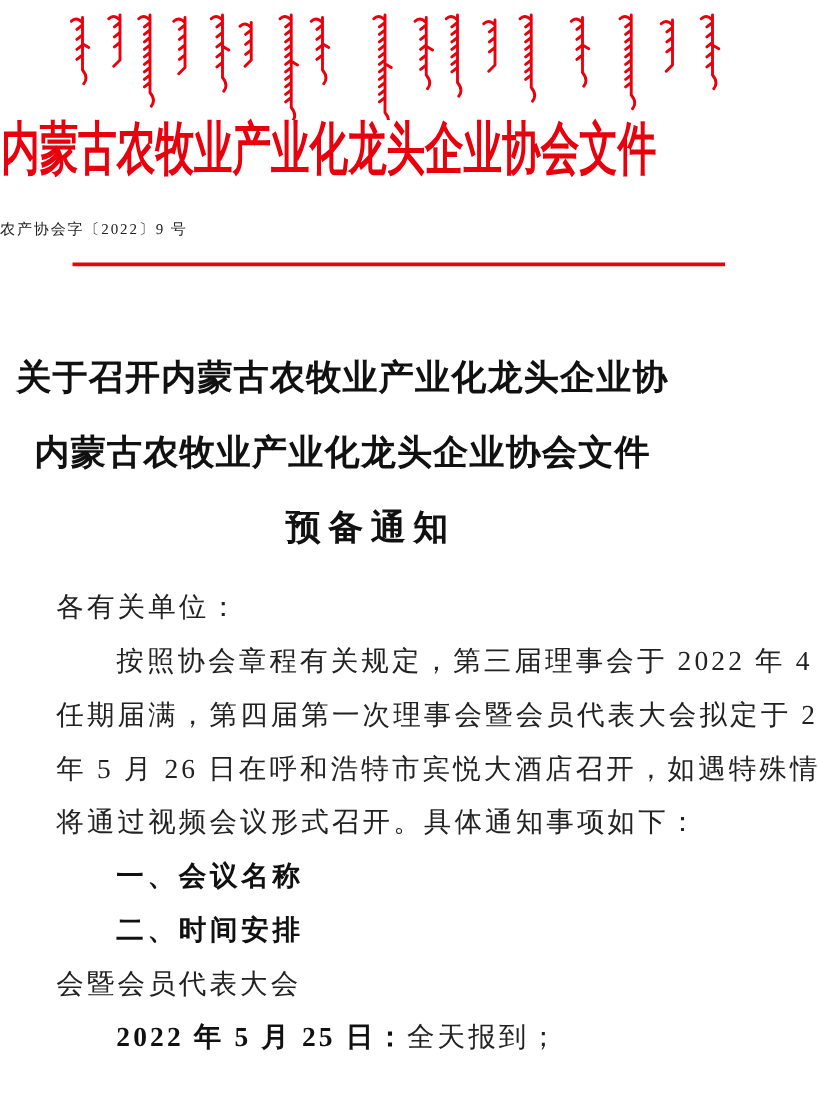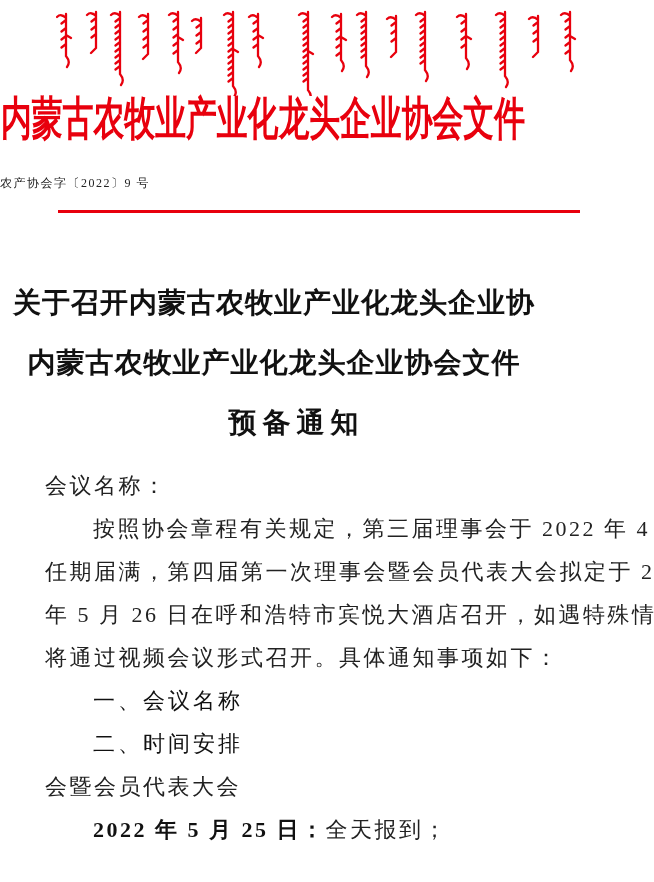--- a/index.html
+++ b/index.html
@@ -78,21 +78,21 @@
     width: 575px;
     font-size: 22px;
     line-height: 43px;
     letter-spacing: 2.5px;
     color: #222;
   }
   .line { white-space: nowrap; }
   .indent { text-indent: 48px; }
   .heading {
     font-family: "Liberation Sans", sans-serif;
-    font-weight: normal;
+    font-weight: bold;
     letter-spacing: 3px;
     color: #111;
   }
   .schedule-date {
     font-weight: bold;
     color: #111;
   }
 </style>
 </head>
 <body>
@@ -111,21 +111,21 @@
 
   <div class="red-rule"></div>
 
   <div class="doc-title">
     <div class="title-line">关于召开内蒙古农牧业产业化龙头企业协</div>
     <div class="title-line">内蒙古农牧业产业化龙头企业协会文件</div>
     <div class="title-line short-line">预备通知</div>
   </div>
 
   <div class="body-text">
-    <div class="line">会议名称：</div>
+    <div class="line">各有关单位：</div>
     <div class="line indent">按照协会章程有关规定，第三届理事会于 2022 年 4 月</div>
     <div class="line">任期届满，第四届第一次理事会暨会员代表大会拟定于 2022</div>
     <div class="line">年 5 月 26 日在呼和浩特市宾悦大酒店召开，如遇特殊情况，</div>
     <div class="line">将通过视频会议形式召开。具体通知事项如下：</div>
 
     <div class="line indent heading">一、会议名称</div>
     <div class="line indent heading">二、时间安排</div>
 
     <div class="line">会暨会员代表大会</div>
     <div class="line indent">

